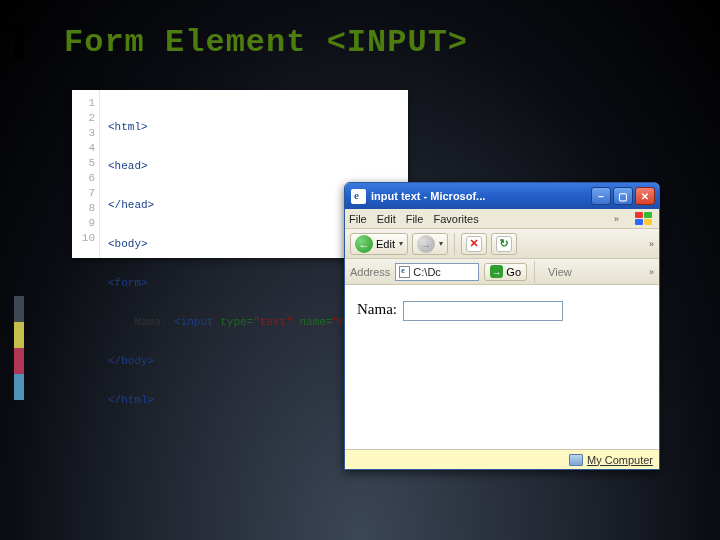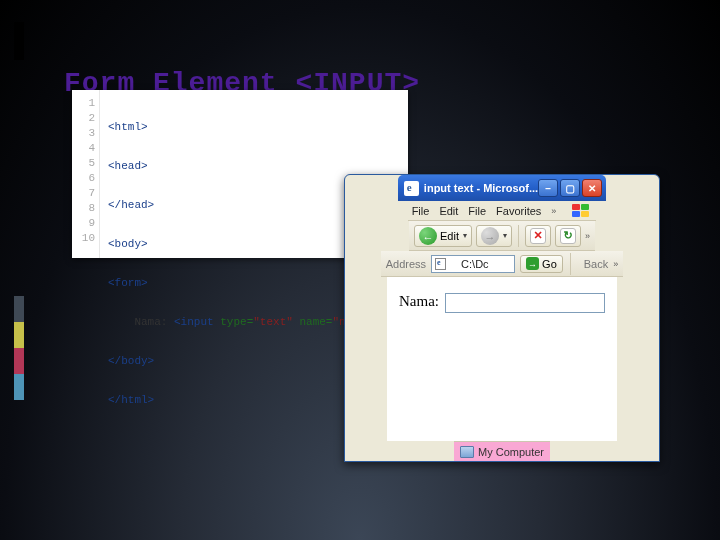--- a/index.html
+++ b/index.html
@@ -5,22 +5,22 @@
   * { box-sizing: border-box; margin: 0; padding: 0; }
   body {
     width: 720px; height: 540px;
     background: radial-gradient(ellipse at 50% 100%, #3b4656 0%, #252b36 35%, #0a0c12 70%, #000 100%);
     font-family: Arial, sans-serif;
     position: relative; overflow: hidden;
   }
   .slide-title {
     position: absolute; top: 24px; left: 64px;
     font-family: "Courier New", monospace;
-    font-size: 28px; font-weight: bold;
-    color: #4c1d95; letter-spacing: 1px; margin-top: 44px;
+    font-size: 32px; font-weight: bold;
+    color: #4d7c0f; letter-spacing: 1px;
   }
   .title-bar-mark {
     position: absolute; top: 22px; left: 14px;
     width: 10px; height: 38px; background: #000;
   }
   .color-bars {
     position: absolute; left: 14px; top: 296px;
     width: 10px; display: flex; flex-direction: column;
   }
   .color-bars div { width: 10px; height: 26px; }
@@ -40,28 +40,27 @@
   .gutter div { height: 15px; line-height: 15px; }
   .code-area { flex: 1; padding: 6px 6px 0 8px; white-space: pre; }
   .code-area div { height: 15px; line-height: 15px; }
   .tag { color: #1a3f8a; }
   .attr { color: #1f6b1f; }
   .str { color: #8a1f1f; }
   .txt { color: #333; }
 
   
   .ie-window {
-    position: absolute; top: 174px; left: 344px;
+    position: absolute; top: 182px; left: 344px;
     width: 316px; height: 288px;
     border: 1px solid #2a5a9e; border-radius: 6px 6px 0 0;
     box-shadow: 0 3px 10px rgba(0,0,0,.6);
     background: #ece9d8;
     display: flex; flex-direction: column;
     font-size: 11px;
-    align-items: center;
   }
   .titlebar {
     height: 26px; border-radius: 5px 5px 0 0;
     background: linear-gradient(#3a79e0,#245fc9 50%,#1d4fab);
     display: flex; align-items: center; padding: 0 4px 0 6px;
     color: #fff; font-weight: bold;
   }
   .ie-icon {
     width: 15px; height: 15px; margin-right: 5px;
     border-radius: 2px; background: #fff; position: relative;
@@ -112,41 +111,41 @@
   .toolbar .chev{font-size:9px;color:#555;margin-left:auto}
 
   .addrbar {
     height: 26px; background: linear-gradient(#f4f2e9,#e5e1cf);
     border-bottom: 1px solid #cdc7b0;
     display: flex; align-items: center; padding: 8px 5px; gap: 5px;
   }
   .addr-label{color:#777}
   .addr-field{
     flex: 0 0 84px; height: 18px; background:#fff; border:1px solid #7f9db9;
-    display:flex;align-items:center;padding:0 3px;gap:15px;color:#222;
+    display:flex;align-items:center;padding:0 3px;gap:3px;color:#222;
   }
   .addr-field .pg{width:11px;height:12px;background:#fff;border:1px solid #888;position:relative}
   .addr-field .pg::after{content:"e";color:#2a5a9e;font:bold 8px Georgia;position:absolute;left:1px;top:-1px}
   .go-btn{height:18px;border:1px solid #bfb99f;border-radius:3px;background:linear-gradient(#fdfdf8,#e9e5d2);display:flex;align-items:center;padding:0 5px;gap:3px}
   .go-arrow{width:13px;height:13px;border-radius:3px;background:#2f9e2f;color:#fff;display:flex;align-items:center;justify-content:center;font-size:9px;font-weight:bold}
   .links-label{color:#777;margin-left:6px}
   .addrbar .chev{font-size:9px;color:#555;margin-left:auto}
 
   .content {
     flex: 1; background:#fff; padding: 16px 12px;
     font-family: "Times New Roman", serif; font-size: 15px; color:#000;
     display:flex;align-items:flex-start;gap:6px;
   }
   .content input[type=text]{
     width: 160px; height: 20px; border:1px solid #7f9db9; font-size:13px; padding:1px 3px;
   }
 
   .statusbar{
-    height:20px;background:#f9a8d4;border-top:1px solid #cdc7b0;
-    display:flex;align-items:center;justify-content:flex-end;padding:0 6px;gap:4px;color:#333;
+    height:20px;background:#fef9c3;border-top:1px solid #cdc7b0;
+    display:flex;align-items:center;justify-content:flex-end;padding:0 6px;gap:4px;color:#333;text-decoration:underline;
   }
   .comp-icon{width:14px;height:12px;border:1px solid #5a7aa8;background:linear-gradient(#bcd3ef,#7da6d6);border-radius:1px}
 </style>
 </head>
 <body>
 
 <div class="title-bar-mark"></div>
 <div class="slide-title">Form Element &lt;INPUT&gt;</div>
 
 <div class="color-bars">
@@ -230,21 +229,21 @@
     <span class="addr-label">Address</span>
     <div class="addr-field">
       <span class="pg"></span>
       <span>C:\Dc</span>
     </div>
     <div class="go-btn">
       <span class="go-arrow">→</span>
       <span>Go</span>
     </div>
     <div class="sep"></div>
-    <span class="links-label">Back</span>
+    <span class="links-label">View</span>
     <span class="chev">»</span>
   </div>
 
   <div class="content">
     <span>Nama:</span>
     <input type="text" value="" style="">
   </div>
 
   <div class="statusbar">
     <span class="comp-icon"></span>

